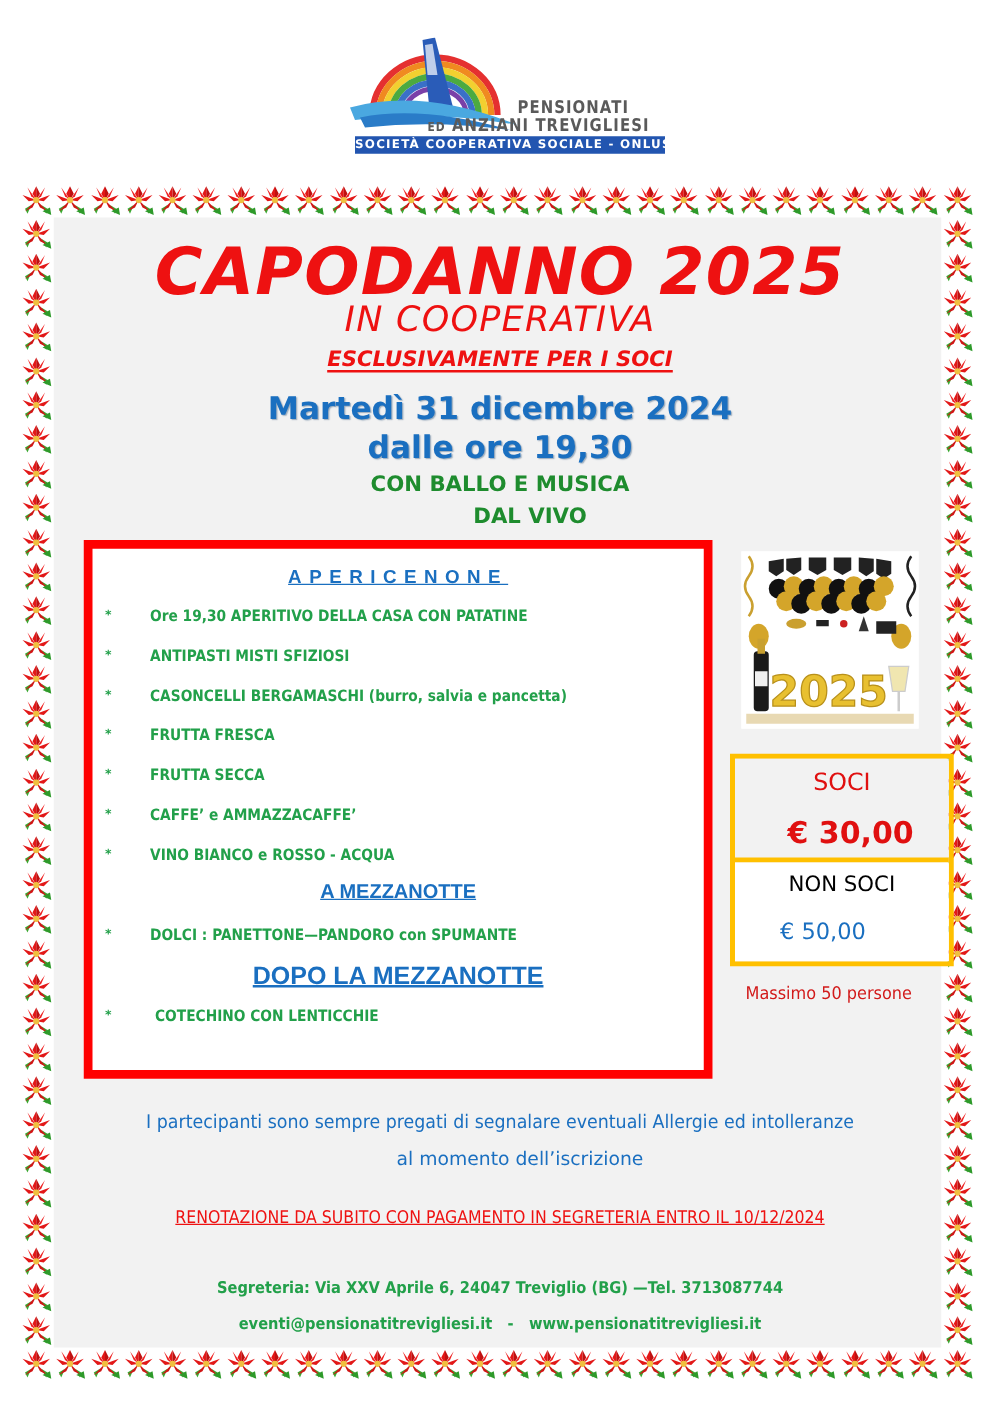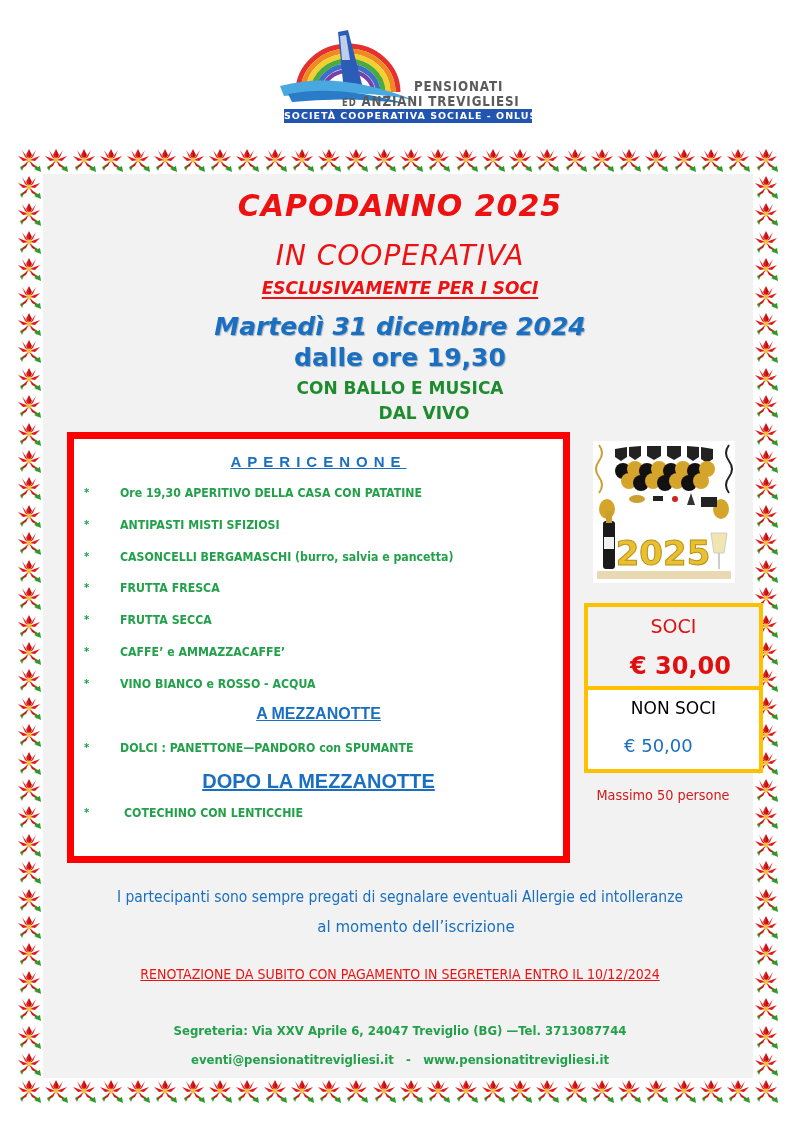--- a/index.html
+++ b/index.html
@@ -21,24 +21,24 @@
   .frame-strip.top { top: 0; }
   .frame-strip.bottom { bottom: 0; }
   .frame-strip.left, .frame-strip.right { top: 27px; height: 904px; width: 27px; flex-direction: column; justify-content: space-between; }
   .frame-strip.left { left: 0; }
   .frame-strip.right { right: 0; }
   .flower { width: 27px; height: 27px; flex: 0 0 27px; }
   .inner { position: absolute; left: 27px; top: 27px; width: 710px; height: 904px; background: #f2f2f2; }
 
   
   .t { position: absolute; left: 0; width: 800px; text-align: center; white-space: nowrap; }
-  .title1 { top: 188px; font-size: 30px; font-weight: bold; font-style: italic; color: #ee1111; font-family: "DejaVu Sans", sans-serif; letter-spacing: 1px; }
+  .title1 { top: 188px; font-size: 52px; font-weight: bold; font-style: italic; color: #ee1111; font-family: "DejaVu Sans", sans-serif; letter-spacing: 1px; }
   .title2 { top: 239px; font-size: 28px; font-style: italic; color: #ee1111; font-family: "DejaVu Sans", sans-serif; letter-spacing: 1px; }
   .title3 { top: 278px; font-size: 17px; font-weight: bold; font-style: italic; color: #ee1111; font-family: "DejaVu Sans", sans-serif; text-decoration: underline; text-decoration-thickness: 2px; text-underline-offset: 3px; text-align: center; }
-  .title4 { top: 312px; font-size: 25px; font-weight: bold; color: #1a6fc0; font-family: "DejaVu Sans", sans-serif; text-shadow: 1px 1px 1px #9ab; font-style: italic; }
+  .title4 { top: 312px; font-size: 25px; font-weight: bold; color: #1a6fc0; font-family: "DejaVu Sans", sans-serif; text-shadow: 1px 1px 1px #9ab; }
   .title5 { top: 343px; font-size: 25px; font-weight: bold; color: #1a6fc0; font-family: "DejaVu Sans", sans-serif; text-shadow: 1px 1px 1px #9ab; }
   .title6 { top: 378px; font-size: 17px; font-weight: bold; color: #1e8c2e; font-family: "DejaVu Sans", sans-serif; }
   .title7 { top: 403px; font-size: 17px; font-weight: bold; color: #1e8c2e; font-family: "DejaVu Sans", sans-serif; margin-left: 24px; }
 
   
   .menu-box { position: absolute; left: 67px; top: 432px; width: 503px; height: 431px; border: 7px solid #ff0000; background: #ffffff; }
   .menu-head { position: absolute; left: 0; width: 100%; text-align: center; font-weight: bold; color: #1a6fc0; text-decoration: underline; white-space: nowrap; font-family: "Liberation Sans", sans-serif; }
   .menu-head.h1 { top: 14px; font-size: 15px; letter-spacing: 6px; }
   .menu-head.h2 { top: 266px; font-size: 16px; }
   .menu-head.h3 { top: 331px; font-size: 20px; }

